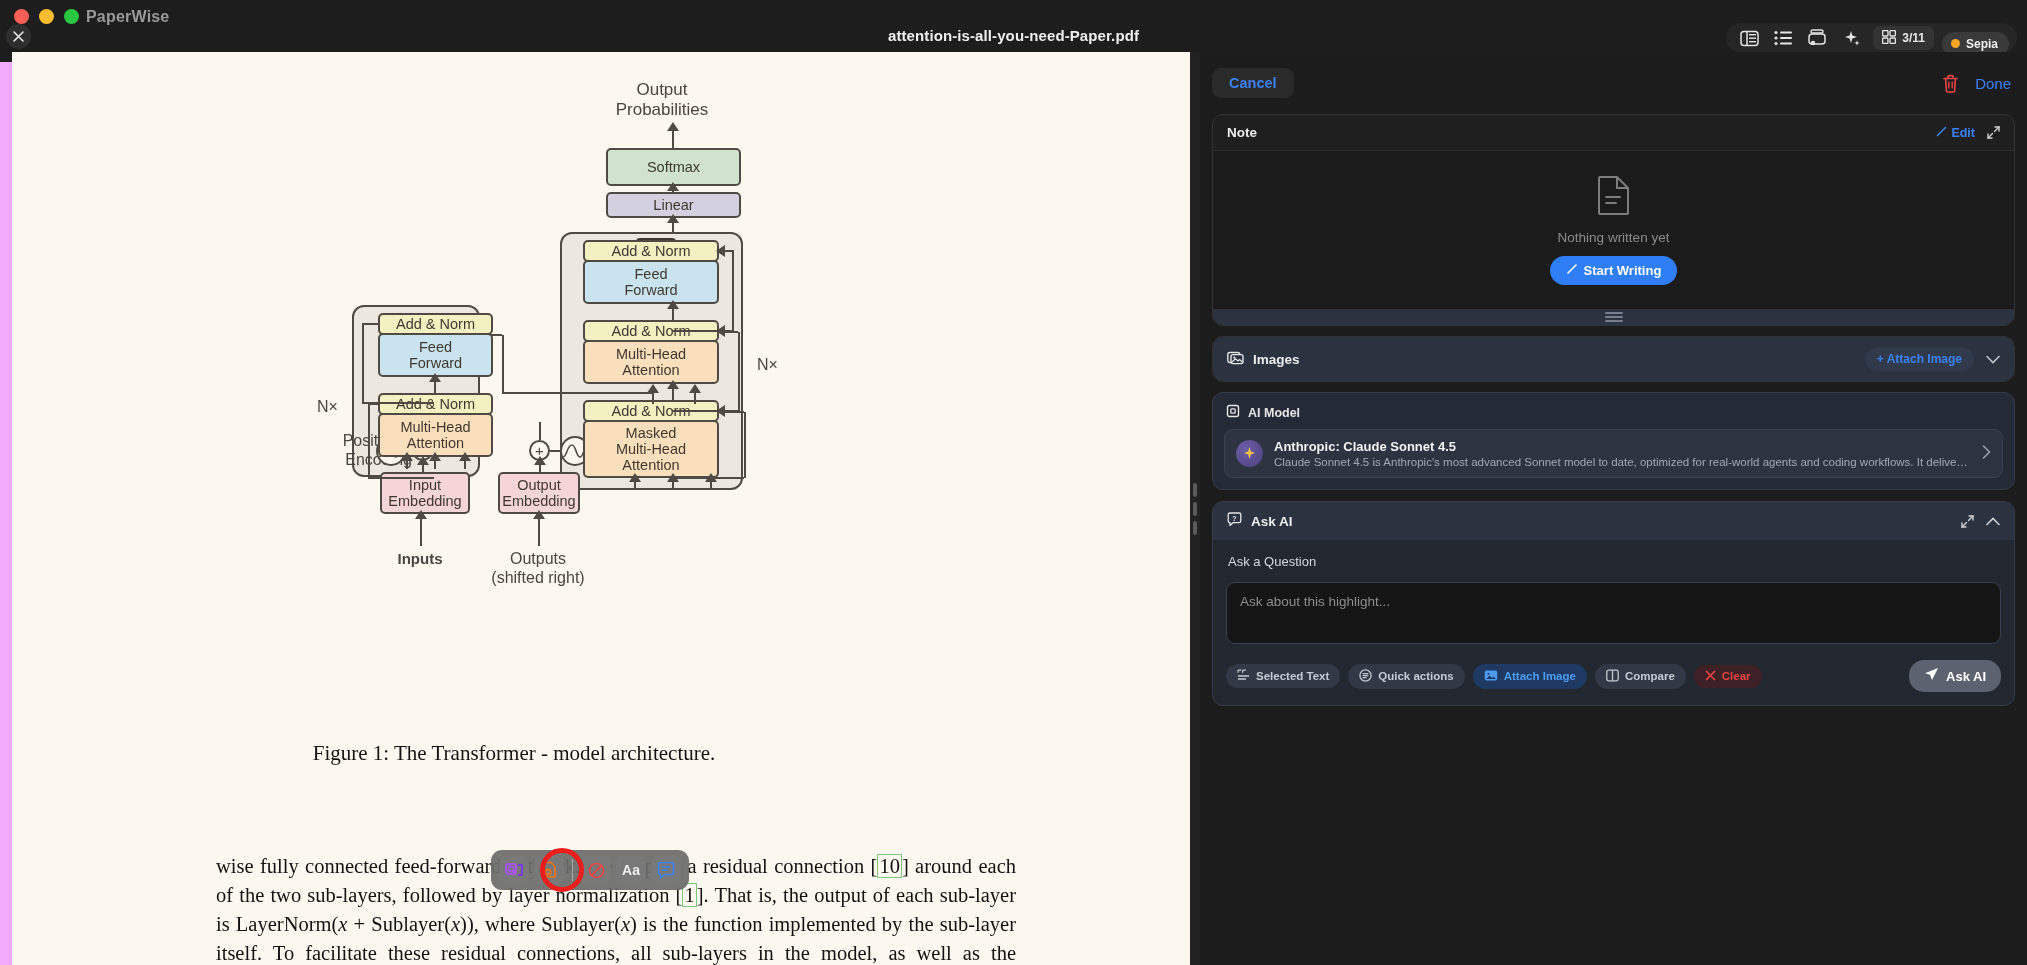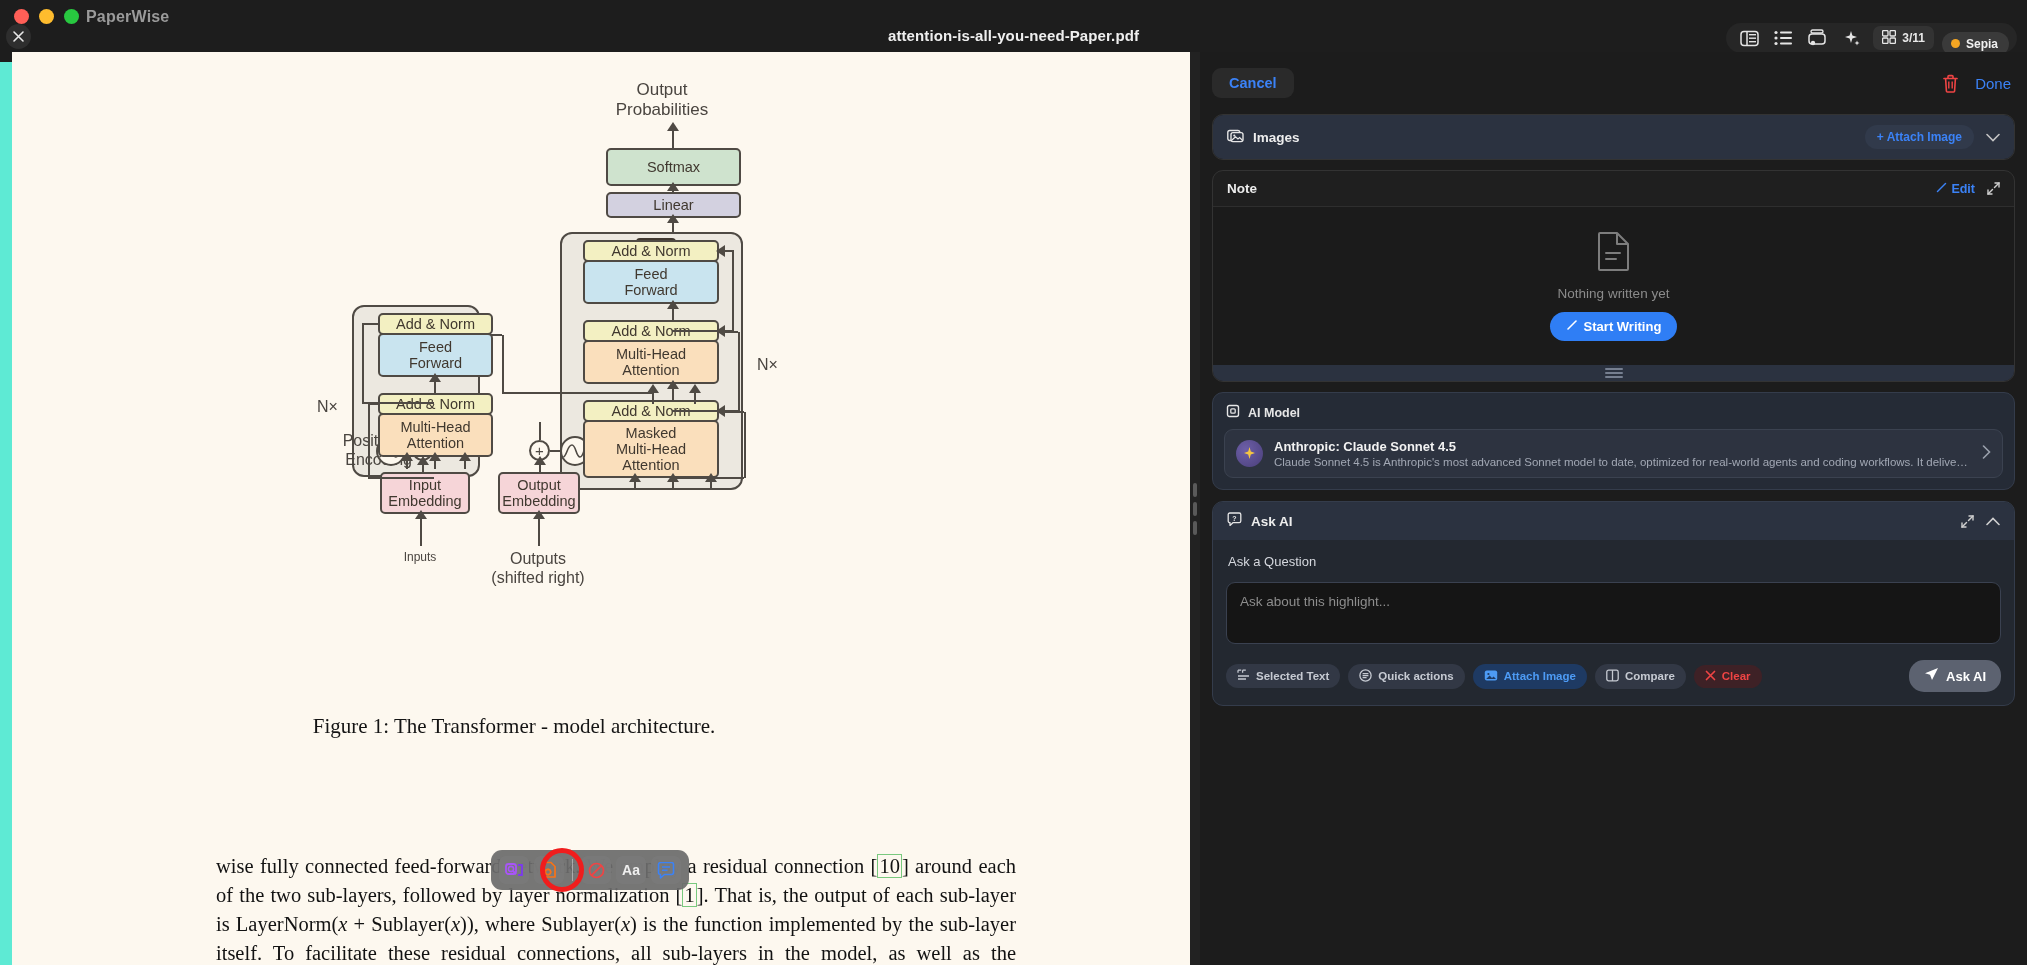--- a/index.html
+++ b/index.html
@@ -2,21 +2,21 @@
 <html><head>
 <meta charset="utf-8">
 <style>
   * { box-sizing: border-box; margin: 0; padding: 0; }
   html, body {
     width: 2027px; height: 965px;
     background: #1a1a1a; overflow: hidden;
     font-family: "Liberation Sans", sans-serif;
     -webkit-font-smoothing: antialiased;
   }
-  .app { position: relative; width: 2027px; height: 965px; background: #5eead4; }
+  .app { position: relative; width: 2027px; height: 965px; background: #f0abfc; }
 
   
   .titlebar {
     position: absolute; top: 0; left: 0; width: 2027px; height: 62px;
     background: #1d1d1d; display: flex; align-items: flex-start;
   }
   .traffic { display: flex; gap: 10px; padding: 9px 0 0 14px; }
   .dot { width: 15px; height: 15px; border-radius: 50%; }
   .dot.red { background: #ff5f57; }
   .dot.yellow { background: #febc2e; }
@@ -100,21 +100,21 @@
     position: absolute; width: 21px; height: 21px; border-radius: 50%;
     border: 2px solid #4f4a44; background: #fdf8ef;
     display: flex; align-items: center; justify-content: center;
     font-size: 15px; color: #4f4a44; line-height: 1;
   }
   .circ-sine {
     position: absolute; width: 30px; height: 30px; border-radius: 50%;
     border: 2px solid #4f4a44; background: #fdf8ef; overflow: hidden;
   }
   .fig-caption {
-    position: absolute; left: 0; top: 662px; width: 1004px; text-align: center;
+    position: absolute; left: 0; top: 689px; width: 1004px; text-align: center;
     font-family: "Liberation Serif", serif; font-size: 21px; color: #141414;
   }
   .body-text {
     position: absolute; left: 204px; top: 800px; width: 800px;
     font-family: "Liberation Serif", serif; font-size: 20.5px; line-height: 1.42;
     color: #121212; text-align: justify;
   }
   .ref-box { border: 1px solid #79c97e; padding: 0 1px; }
   .cmt-bubble {
     position: absolute; left: 820px; top: 300px; width: 40px; height: 32px;
@@ -402,21 +402,21 @@
         </div>
         <div class="circ-plus" style="left:400px; top:380px;">+</div>
         <div class="hline" style="left:394px; top:390px; width:8px;"></div>
         <div class="vline" style="left:410px; top:400px; height:16px;"></div>
         <div class="arrow-up" style="left:405px; top:396px;"></div>
         <div class="vline" style="left:410px; top:362px; height:18px;"></div>
 
         <div class="box b-pink" style="left:368px; top:412px; width:90px; height:42px;">Input<br>Embedding</div>
         <div class="vline" style="left:408px; top:454px; height:32px;"></div>
         <div class="arrow-up" style="left:403px; top:450px;"></div>
-        <div class="fig-label" style="left:358px; top:490px; width:100px; font-size:12px;">Inputs</div>
+        <div class="fig-label" style="left:358px; top:490px; width:100px; font-size:15px;font-weight:bold;">Inputs</div>
 
         <div class="fig-label" style="left:568px; top:372px; width:110px; font-size:16px; text-align:left; left:574px;" style2=""></div>
 
         <div class="circ-plus" style="left:517px; top:380px;">+</div>
         <div class="circ-sine" style="left:548px; top:376px;">
           <svg width="26" height="26" viewBox="0 0 26 26">
               <path d="M1 19 C5 19 5 7 10 7 C14 7 14 19 18 19 C22 19 22 7 25 7" stroke="#4f4a44" stroke-width="1.6" fill="none"></path>
             </svg>
         </div>
         <div class="hline" style="left:538px; top:390px; width:10px;"></div>
@@ -510,46 +510,20 @@
               <path d="M2 4.5 h13" stroke="#ef4444" stroke-width="1.7" stroke-linecap="round"></path>
               <path d="M6 4.5 V2.6 a1 1 0 0 1 1 -1 h3 a1 1 0 0 1 1 1 V4.5" stroke="#ef4444" stroke-width="1.6" fill="none"></path>
               <path d="M3.6 4.5 L4.4 17 a1 1 0 0 0 1 1 h6.2 a1 1 0 0 0 1 -1 L13.4 4.5" stroke="#ef4444" stroke-width="1.6" fill="none"></path>
               <path d="M6.8 7.5 v7 M10.2 7.5 v7" stroke="#ef4444" stroke-width="1.4"></path>
             </svg>
         </span>
         <span class="done-btn">Done</span>
       </div>
     </div>
 
-    <div class="card images-card">
-      <div class="images-head">
-        <span class="card-title">
-          <span>
-            <svg width="17" height="16" viewBox="0 0 17 16">
-                <rect x="0.8" y="2.5" width="12" height="10" rx="2" stroke="#e6e6e6" stroke-width="1.4" fill="none"></rect>
-                <rect x="4" y="4.6" width="12" height="9" rx="2" stroke="#e6e6e6" stroke-width="1.4" fill="#2b3240"></rect>
-                <circle cx="7.3" cy="7.6" r="1.1" fill="#e6e6e6"></circle>
-                <path d="M5 12 L8.5 8.7 L11 11 L12.6 9.6 L15.2 12" stroke="#e6e6e6" stroke-width="1.2" fill="none"></path>
-              </svg>
-          </span>
-          <span>Images</span>
-        </span>
-        <span class="head-actions">
-          <button class="attach-pill">
-            + <span style="display:inline">Attach Image</span>
-          </button>
-          <span class="icon-btn">
-            <svg width="14" height="9" viewBox="0 0 14 9">
-                <path d="M1 1.5 L7 7.5 L13 1.5" stroke="#c3c3c3" stroke-width="1.6" fill="none" stroke-linecap="round"></path>
-              </svg>
-          </span>
-        </span>
-      </div>
-    </div>
-
     <div class="card note-card">
       <div class="card-head">
         <span class="card-title">Note</span>
         <span class="head-actions">
           <span class="edit-link">
             <span>
               <svg width="11" height="11" viewBox="0 0 11 11">
                   <path d="M1.5 9.5 L9.5 1.5" stroke="#3b82f6" stroke-width="1.5" stroke-linecap="round"></path>
                 </svg>
             </span>
@@ -582,20 +556,46 @@
           </span>
           <span>Start Writing</span>
         </button>
       </div>
       <div class="resize-bar">
         <span class="resize-lines">
             <i></i>
             <i></i>
             <i></i>
           </span>
+      </div>
+    </div>
+
+    <div class="card images-card">
+      <div class="images-head">
+        <span class="card-title">
+          <span>
+            <svg width="17" height="16" viewBox="0 0 17 16">
+                <rect x="0.8" y="2.5" width="12" height="10" rx="2" stroke="#e6e6e6" stroke-width="1.4" fill="none"></rect>
+                <rect x="4" y="4.6" width="12" height="9" rx="2" stroke="#e6e6e6" stroke-width="1.4" fill="#2b3240"></rect>
+                <circle cx="7.3" cy="7.6" r="1.1" fill="#e6e6e6"></circle>
+                <path d="M5 12 L8.5 8.7 L11 11 L12.6 9.6 L15.2 12" stroke="#e6e6e6" stroke-width="1.2" fill="none"></path>
+              </svg>
+          </span>
+          <span>Images</span>
+        </span>
+        <span class="head-actions">
+          <button class="attach-pill">
+            + <span style="display:inline">Attach Image</span>
+          </button>
+          <span class="icon-btn">
+            <svg width="14" height="9" viewBox="0 0 14 9">
+                <path d="M1 1.5 L7 7.5 L13 1.5" stroke="#c3c3c3" stroke-width="1.6" fill="none" stroke-linecap="round"></path>
+              </svg>
+          </span>
+        </span>
       </div>
     </div>
 
     <div class="model-card">
       <div class="model-head">
         <span>
           <svg width="14" height="14" viewBox="0 0 14 14">
               <rect x="1.5" y="1.5" width="11" height="11" rx="2" stroke="#e6e6e6" stroke-width="1.4" fill="none"></rect>
               <rect x="4.8" y="4.8" width="4.4" height="4.4" rx="1" stroke="#e6e6e6" stroke-width="1.3" fill="none"></rect>
             </svg>

